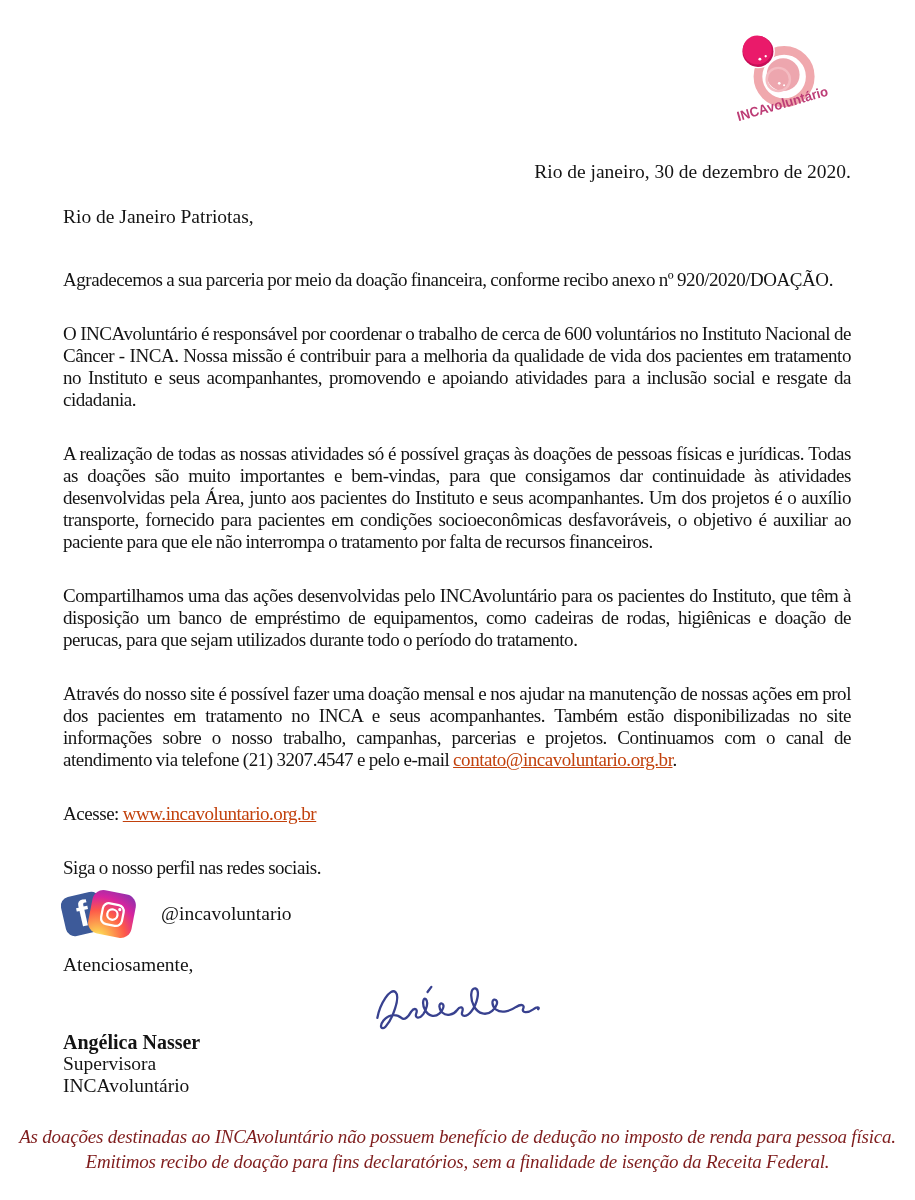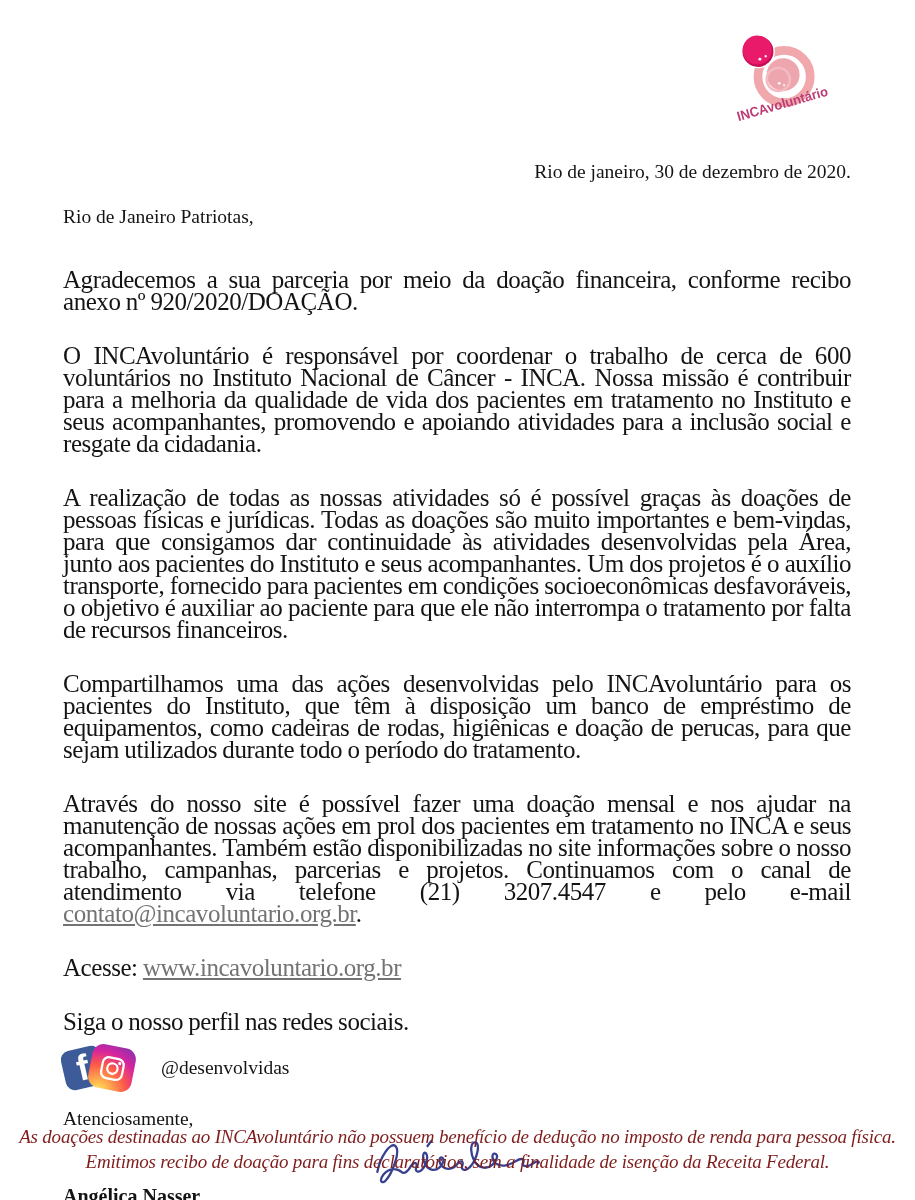--- a/index.html
+++ b/index.html
@@ -7,25 +7,25 @@
         font-family:"Liberation Serif","DejaVu Serif",serif;color:#141414;}
   .content{position:absolute;left:63px;right:64px;top:0;}
 
   
   .logo-row{display:flex;justify-content:flex-end;padding-top:33px;height:92px;margin-right:14px;}
   .logo-svg{width:100px;height:92px;}
 
   
   .date-line{text-align:right;margin-top:36px;font-size:19.5px;line-height:22px;}
   .salutation{margin-top:23px;font-weight:normal;font-size:19.5px;line-height:22px;}
-  p.body-para{margin:32px 0 0 0;font-size:25px;line-height:22px;text-align:justify;
+  p.body-para{margin:32px 0 0 0;font-size:19px;line-height:22px;text-align:justify;
               letter-spacing:-0.45px;word-spacing:-0.5px;}
   p.body-para.first{margin-top:41px;}
   p.plain{text-align:left;font-family:Liberation Serif, serif;}
-  a.doc-link{color:#737373;text-decoration:underline;cursor:pointer;}
+  a.doc-link{color:#c2410c;text-decoration:underline;cursor:pointer;}
 
   
   .social-row{display:flex;align-items:center;margin-top:9px;height:52px;}
   .fb-icon{position:relative;width:40px;height:40px;border-radius:9px;background:#3d5a99;
            transform:rotate(-13deg);overflow:hidden;flex:0 0 auto;}
   .fb-icon .fb-f{position:absolute;left:14px;top:-1px;color:#fff;
            font-family:"Liberation Sans",sans-serif;font-weight:bold;font-size:36px;}
   .ig-icon{position:relative;z-index:2;width:44px;height:44px;border-radius:11px;margin-left:-13px;
            transform:rotate(11deg);flex:0 0 auto;
            background:radial-gradient(circle at 28% 110%, #fdf497 0%, #fdcb52 12%, #fd5949 48%, #d6249f 72%, #8134af 98%);
@@ -87,21 +87,21 @@
       <div class="fb-icon">
         <span class="fb-f">f</span>
       </div>
       <div class="ig-icon">
         <svg width="27" height="27" viewBox="0 0 24 24" aria-hidden="true">
           <rect x="2.6" y="2.6" width="18.8" height="18.8" rx="5.4" fill="none" stroke="#ffffff" stroke-width="2"></rect>
           <circle cx="12" cy="12" r="4.6" fill="none" stroke="#ffffff" stroke-width="2"></circle>
           <circle cx="17.6" cy="6.4" r="1.4" fill="#ffffff"></circle>
         </svg>
       </div>
-      <span class="handle">@desenvolvidas</span>
+      <span class="handle">@incavoluntario</span>
     </div>
 
     <div class="sig-block">
       <div class="closing">Atenciosamente,</div>
       <svg class="sig-svg" width="172" height="52" viewBox="0 0 172 52" aria-hidden="true">
         <g fill="none" stroke="#38418f" stroke-width="2.3" stroke-linecap="round" stroke-linejoin="round">
           <path d="M6 36 C9 22, 20 6, 25 11 C30 16, 21 38, 14 45 C10 49, 7 45, 12 39 C18 32, 26 33, 30 37 C33 40, 37 36, 40 31 C43 27, 47 28, 45 33 C43 38, 48 39, 52 34 C55 30, 58 22, 55 19 C52 17, 51 25, 54 30 C57 36, 63 38, 68 34 C72 31, 74 25, 71 24 C68 23, 67 29, 71 33 C75 37, 82 36, 86 31 C89 27, 93 28, 91 33 C89 38, 95 39, 100 33 C106 26, 110 12, 105 10 C100 9, 99 20, 103 28 C107 36, 115 38, 121 33 C126 29, 128 23, 124 22 C121 21, 120 28, 125 32 C130 36, 139 34, 145 30 C150 27, 154 28, 152 32 C150 36, 156 37, 162 33 C166 30, 169 31, 167 33"></path>
           <path d="M57 12 l4 -5"></path>
         </g>
       </svg>

